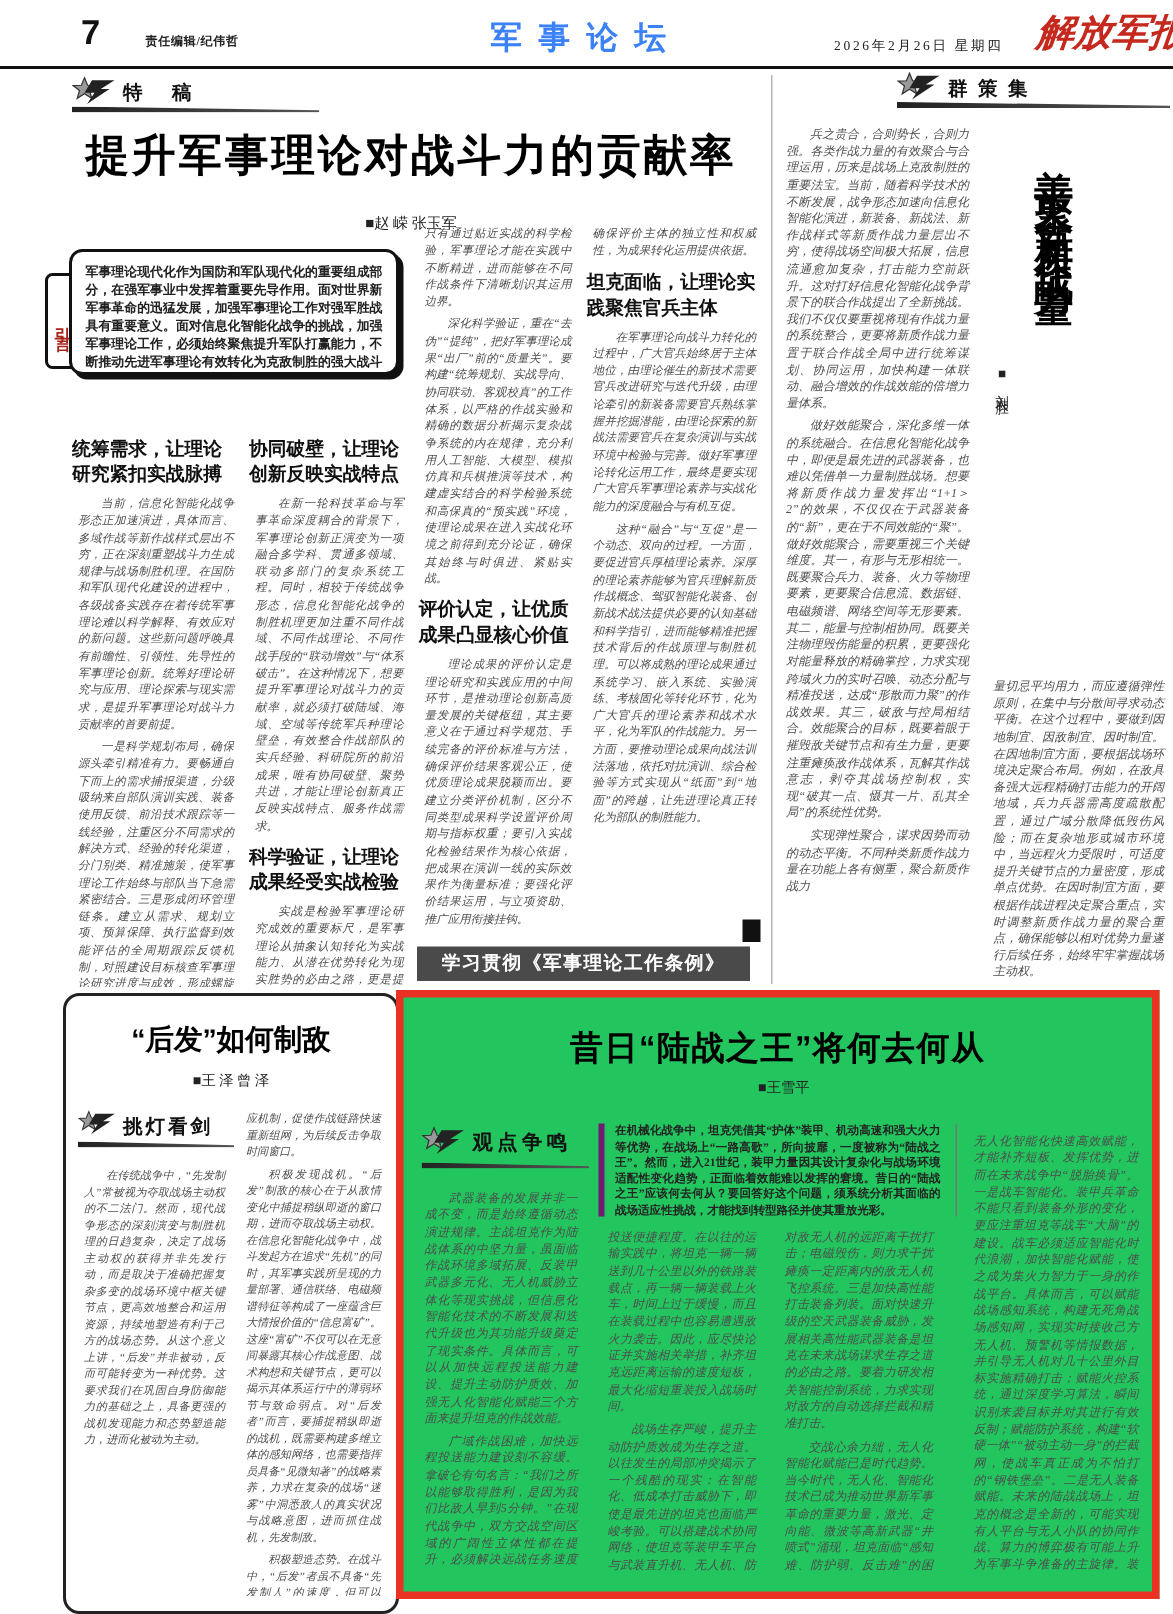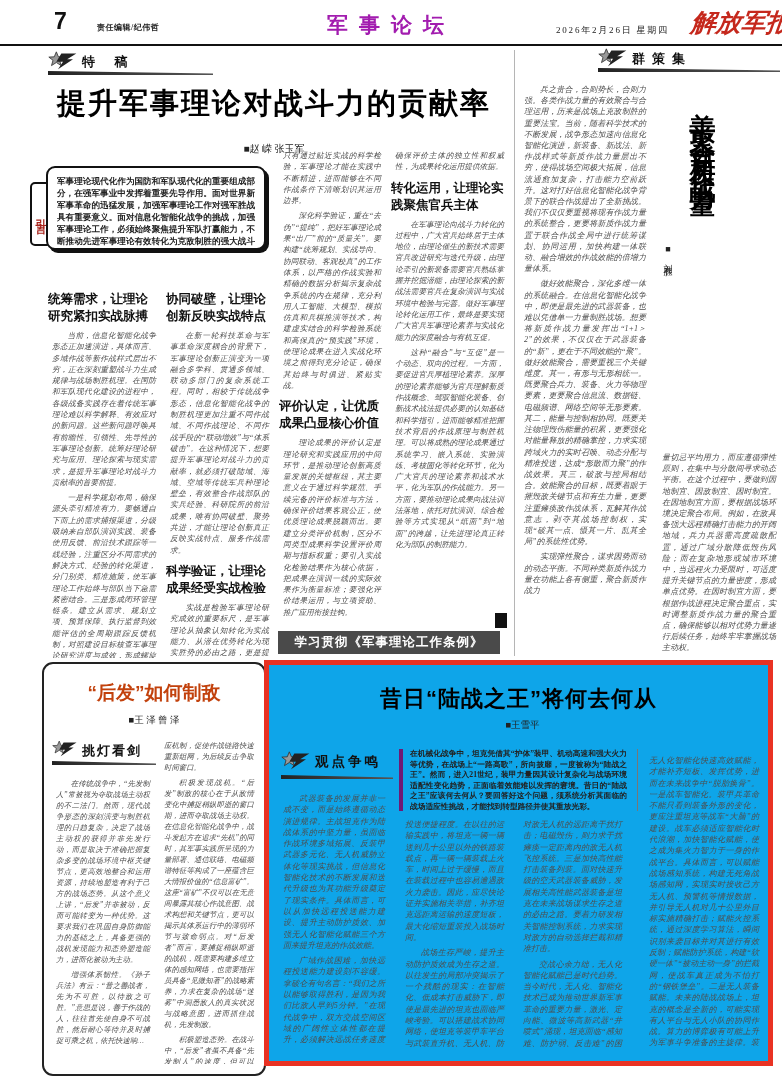--- a/index.html
+++ b/index.html
@@ -3,21 +3,21 @@
 <meta charset="utf-8">
 <style>
   html,body{margin:0;padding:0;background:#e8e8e8;}
   #page{position:relative;width:782px;height:1076px;margin:0 auto;background:#fff;overflow:hidden;
         font-family:"Liberation Serif","DejaVu Serif",serif;color:#333;}
   .abs{position:absolute;}
   
   .pagenum{left:54px;top:8px;font-size:23px;font-weight:900;font-family:"Liberation Sans",sans-serif;color:#111;}
   .editor{left:97px;top:22px;font-size:8px;font-weight:bold;color:#222;letter-spacing:.5px;}
   .section-title{left:0;top:11px;width:782px;text-align:center;font-size:21px;font-weight:900;
-                 font-family:"Liberation Sans",sans-serif;letter-spacing:11px;color:#a21caf;}
+                 font-family:"Liberation Sans",sans-serif;letter-spacing:11px;color:#3b82f6;}
   .date{left:556px;top:24px;width:160px;font-size:9px;letter-spacing:1.8px;color:#222;}
   .masthead{left:691px;top:4px;width:90px;height:38px;font-size:25px;line-height:38px;font-weight:900;
             font-style:italic;color:#c5281c;transform:skewX(-6deg);white-space:nowrap;}
   .header-rule{left:0;top:44px;width:782px;height:2px;background:#111;}
   
   .lbl-txt{font-family:"Liberation Sans",sans-serif;font-weight:900;color:#111;}
   .wedge{height:4px;background:linear-gradient(to right,#222,#555);
          clip-path:polygon(0 0,100% 62%,100% 100%,0 100%);}
   .bolt-icon svg{display:block;}
   
@@ -38,23 +38,23 @@
   .endmark{left:495px;top:613px;width:12px;height:15px;background:#111;}
   .banner{left:278px;top:631px;width:222px;height:23px;background:#4a4a4a;color:#fff;text-align:center;
           line-height:23px;font-size:12.5px;font-weight:bold;font-family:"Liberation Sans",sans-serif;letter-spacing:1px;}
   .vdivider{width:1px;background:#b5b5b5;}
   
   .side-title{left:686px;top:92px;height:362px;writing-mode:vertical-rl;font-size:26px;font-weight:900;
               font-family:"Liberation Sans",sans-serif;letter-spacing:9px;color:#000;}
   .side-byline{left:661px;top:244px;writing-mode:vertical-rl;font-size:9px;color:#222;letter-spacing:2px;}
   
   .bl-box{left:42px;top:662px;width:220px;height:410px;border:2px solid #222;border-radius:11px;background:#fff;}
-  .br-box{left:264px;top:660px;width:509px;height:406px;border:5px solid #e93223;background:#0ea5e9;box-sizing:border-box;}
+  .br-box{left:264px;top:660px;width:509px;height:406px;border:5px solid #e93223;background:#22c55e;box-sizing:border-box;}
   .bl-title{left:0;top:16px;width:100%;text-align:center;font-size:19px;font-weight:900;
-            font-family:"Liberation Sans",sans-serif;color:#c2410c;}
+            font-family:"Liberation Sans",sans-serif;color:#000000;}
   .br-title{left:0;top:19px;width:100%;text-align:center;font-size:22px;font-weight:900;
             font-family:"Liberation Sans",sans-serif;letter-spacing:1px;color:#000;}
   .br-intro{left:130px;top:84px;width:228px;height:62px;border-left:4px solid #701a75;padding-left:7px;
             font-size:7.7px;line-height:10.6px;font-weight:bold;text-align:justify;color:#222;overflow:hidden;box-sizing:border-box;}
 </style>
 </head>
 <body>
 
 <div id="page">
 
@@ -92,21 +92,21 @@
     <p>实战是检验军事理论研究成效的重要标尺，是军事理论从抽象认知转化为实战能力、从潜在优势转化为现实胜势的必由之路，更是提升军事理论实战价值的核心环节。实践反复证明，任何军事理论的正确性、先进性和有效性，最终都必须经由战场实践的检验与修正。那些脱离战场实际、未经充分验证的理论“推演”，极易陷入理想化与简单化的误区。</p>
   </div>
   <div class="abs ncol" style="left:279px;top:146px;width:106px;height:484px;">
     <p class="cont">只有通过贴近实战的科学检验，军事理论才能在实践中不断精进，进而能够在不同作战条件下清晰划识其运用边界。</p>
     <p>深化科学验证，重在“去伪”“提纯”，把好军事理论成果“出厂”前的“质量关”。要构建“统筹规划、实战导向、协同联动、客观校真”的工作体系，以严格的作战实验和精确的数据分析揭示复杂战争系统的内在规律，充分利用人工智能、大模型、模拟仿真和兵棋推演等技术，构建虚实结合的科学检验系统和高保真的“预实践”环境，使理论成果在进入实战化环境之前得到充分论证，确保其始终与时俱进、紧贴实战。</p>
     <h4>评价认定，让优质成果凸显核心价值</h4>
     <p>理论成果的评价认定是理论研究和实践应用的中间环节，是推动理论创新高质量发展的关键枢纽，其主要意义在于通过科学规范、手续完备的评价标准与方法，确保评价结果客观公正，使优质理论成果脱颖而出。要建立分类评价机制，区分不同类型成果科学设置评价周期与指标权重；要引入实战化检验结果作为核心依据，把成果在演训一线的实际效果作为衡量标准；要强化评价结果运用，与立项资助、推广应用衔接挂钩。</p>
   </div>
   <div class="abs ncol" style="left:391px;top:146px;width:117px;height:482px;">
     <p class="cont">确保评价主体的独立性和权威性，为成果转化运用提供依据。</p>
-    <h4>转化运用，让理论实践聚焦官兵主体</h4>
+    <h4>坦克面临，让理论实践聚焦官兵主体</h4>
     <p>在军事理论向战斗力转化的过程中，广大官兵始终居于主体地位，由理论催生的新技术需要官兵改进研究与迭代升级，由理论牵引的新装备需要官兵熟练掌握并挖掘潜能，由理论探索的新战法需要官兵在复杂演训与实战环境中检验与完善。做好军事理论转化运用工作，最终是要实现广大官兵军事理论素养与实战化能力的深度融合与有机互促。</p>
     <p>这种“融合”与“互促”是一个动态、双向的过程。一方面，要促进官兵厚植理论素养。深厚的理论素养能够为官兵理解新质作战概念、驾驭智能化装备、创新战术战法提供必要的认知基础和科学指引，进而能够精准把握技术背后的作战原理与制胜机理。可以将成熟的理论成果通过系统学习、嵌入系统、实验演练、考核固化等转化环节，化为广大官兵的理论素养和战术水平，化为军队的作战能力。另一方面，要推动理论成果向战法训法落地，依托对抗演训、综合检验等方式实现从“纸面”到“地面”的跨越，让先进理论真正转化为部队的制胜能力。</p>
   </div>
   <div class="abs endmark"></div>
 
   <div class="abs banner">学习贯彻《军事理论工作条例》</div>
 
   <div class="abs vdivider" style="left:514px;top:50px;height:606px;"></div>
   <div class="abs bolt-icon" style="left:598px;top:48px;">
     <svg width="30" height="20" viewBox="0 0 36 24">
@@ -134,21 +134,20 @@
     <div class="abs bolt-icon" style="left:8px;top:76px;">
       <svg width="26" height="18" viewBox="0 0 36 24">
           <path d="M10 1 L12.5 7 L19 7.3 L14 11.2 L15.8 17.5 L10 13.8 L4.2 17.5 L6 11.2 L1 7.3 L7.5 7 Z" fill="#999" stroke="#333" stroke-width="1"></path>
           <path d="M16 3 L34 3 L23 10 L30 10 L12 22 L18 13 L10 13 Z" fill="#222"></path>
         </svg>
     </div>
     <div class="abs lbl-txt" style="left:38px;top:78px;font-size:13px;letter-spacing:2px;">挑灯看剑</div>
     <div class="abs wedge" style="left:8px;top:97px;width:104px;"></div>
     <div class="abs ncol" style="left:8px;top:110px;width:102px;height:290px;font-size:7.4px;line-height:11px;">
       <p>在传统战争中，“先发制人”常被视为夺取战场主动权的不二法门。然而，现代战争形态的深刻演变与制胜机理的日趋复杂，决定了战场主动权的获得并非先发行动，而是取决于准确把握复杂多变的战场环境中枢关键节点，更高效地整合和运用资源，持续地塑造有利于己方的战场态势。从这个意义上讲，“后发”并非被动，反而可能转变为一种优势。这要求我们在巩固自身防御能力的基础之上，具备更强的战机发现能力和态势塑造能力，进而化被动为主动。</p>
-      <p>增强体系韧性。《孙子兵法》有云：“昔之善战者，先为不可胜，以待敌之可胜。”意思是说，善于作战的人，往往首先使自身不可战胜，然后耐心等待并及时捕捉可乘之机，依托快速响…</p>
     </div>
     <div class="abs ncol" style="left:116px;top:72px;width:98px;height:328px;font-size:7.4px;line-height:11px;">
       <p class="cont">应机制，促使作战链路快速重新组网，为后续反击争取时间窗口。</p>
       <p>积极发现战机。“后发”制敌的核心在于从敌情变化中捕捉稍纵即逝的窗口期，进而夺取战场主动权。在信息化智能化战争中，战斗发起方在追求“先机”的同时，其军事实践所呈现的力量部署、通信联络、电磁频谱特征等构成了一座蕴含巨大情报价值的“信息富矿”。这座“富矿”不仅可以在无意间暴露其核心作战意图、战术构想和关键节点，更可以揭示其体系运行中的薄弱环节与致命弱点。对“后发者”而言，要捕捉稍纵即逝的战机，既需要构建多维立体的感知网络，也需要指挥员具备“见微知著”的战略素养，力求在复杂的战场“迷雾”中洞悉敌人的真实状况与战略意图，进而抓住战机，先发制敌。</p>
       <p>积极塑造态势。在战斗中，“后发”者虽不具备“先发制人”的速度，但可以用“后发先至”的谋略占据优势。</p>
     </div>
   </div>
 
   <div class="abs br-box">
     <div class="abs br-title">昔日“陆战之王”将何去何从</div>

